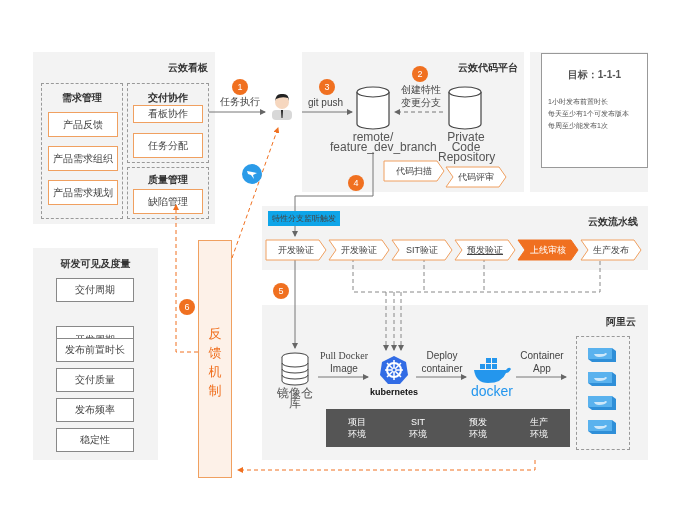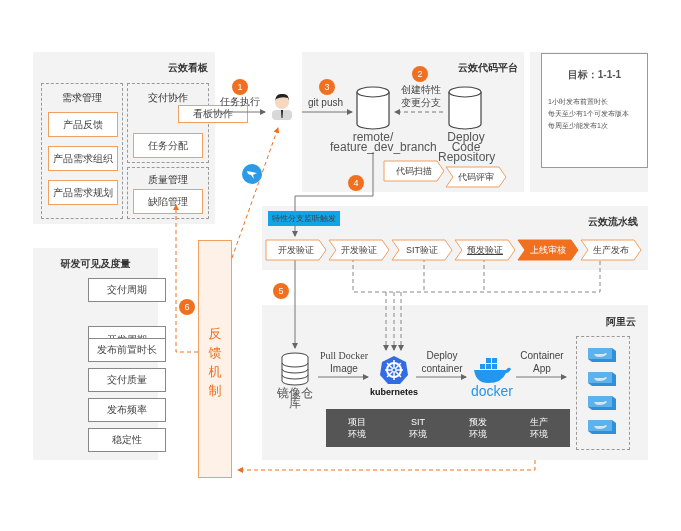--- a/index.html
+++ b/index.html
@@ -1,23 +1,23 @@
 <!DOCTYPE html>
 <html><head>
 <meta charset="utf-8">
 <style>
   html,body{margin:0;padding:0;background:#fff;}
   body{width:681px;height:531px;position:relative;overflow:hidden;font-family:"Liberation Sans","DejaVu Sans",sans-serif;color:#333;}
   .abs{position:absolute;}
   .panel{position:absolute;background:#f3f3f3;}
   .panel-title{position:absolute;font-size:10px;font-weight:bold;color:#333;}
   .dashbox{position:absolute;border:1px dashed #999;box-sizing:border-box;}
-  .grp-title{position:absolute;left:0;right:0;text-align:center;font-size:10px;font-weight:normal;color:#333;}
+  .grp-title{position:absolute;left:0;right:0;text-align:center;font-size:10px;font-weight:bold;color:#333;}
   .obox{position:absolute;background:#fff;border:1px solid #f0a060;box-sizing:border-box;font-size:10px;color:#444;display:flex;align-items:center;justify-content:center;}
-  .gbox{position:absolute;background:#fff;border:1px solid #888;box-sizing:border-box;font-size:10px;color:#444;display:flex;align-items:center;justify-content:center;margin-left:32px;}
+  .gbox{position:absolute;background:#fff;border:1px solid #888;box-sizing:border-box;font-size:10px;color:#444;display:flex;align-items:center;justify-content:center;}
   .badge{position:absolute;width:16px;height:16px;border-radius:50%;background:#f07020;color:#fff;font-size:9px;display:flex;align-items:center;justify-content:center;}
   .lbl{position:absolute;font-size:10px;color:#444;text-align:center;line-height:12px;}
   .small{font-size:12px;color:#555;line-height:10px;}
   .chev{position:absolute;height:22px;font-size:9px;color:#444;display:flex;align-items:center;justify-content:center;}
   .env{position:absolute;width:62px;height:38px;background:#555;color:#fff;font-size:9px;display:flex;align-items:center;justify-content:center;text-align:center;line-height:12px;white-space:pre-line;}
   svg.overlay{position:absolute;left:0;top:0;}
 </style>
 </head>
 <body>
 
@@ -41,21 +41,21 @@
 <div class="dashbox" style="left:41px;top:83px;width:82px;height:136px;">
   <div class="grp-title" style="top:7px;">需求管理</div>
 </div>
 <div class="obox" style="left:48px;top:112px;width:70px;height:25px;">产品反馈</div>
 <div class="obox" style="left:48px;top:146px;width:70px;height:25px;">产品需求组织</div>
 <div class="obox" style="left:48px;top:180px;width:70px;height:25px;">产品需求规划</div>
 
 <div class="dashbox" style="left:127px;top:83px;width:82px;height:80px;">
   <div class="grp-title" style="top:7px;">交付协作</div>
 </div>
-<div class="obox" style="left:133px;top:105px;width:70px;height:18px;margin-left:45px;">看板协作</div>
+<div class="obox" style="left:133px;top:105px;width:70px;height:18px;">看板协作</div>
 <div class="obox" style="left:133px;top:133px;width:70px;height:25px;">任务分配</div>
 
 <div class="dashbox" style="left:127px;top:167px;width:82px;height:52px;">
   <div class="grp-title" style="top:5px;">质量管理</div>
 </div>
 <div class="obox" style="left:133px;top:189px;width:70px;height:25px;">缺陷管理</div>
 
 <div class="gbox" style="left:56px;top:278px;width:78px;height:24px;">交付周期</div>
 <div class="gbox" style="left:56px;top:326px;width:78px;height:28px;">开发周期</div>
 <div class="gbox" style="left:56px;top:338px;width:78px;height:24px;">发布前置时长</div>
@@ -147,21 +147,21 @@
       <ellipse cx="18" cy="6" rx="16" ry="5" fill="#fff" stroke="#444" stroke-width="1.2"></ellipse>
     </svg>
 </div>
 <div class="lbl small" style="left:330px;top:132px;width:86px;">remote/ feature_dev_branch</div>
 <div class="abs" style="left:447px;top:86px;width:36px;height:44px;">
   <svg width="36" height="44" viewBox="0 0 36 44">
       <path d="M2 6 L2 38 A16 5 0 0 0 34 38 L34 6" fill="#fff" stroke="#444" stroke-width="1.2"></path>
       <ellipse cx="18" cy="6" rx="16" ry="5" fill="#fff" stroke="#444" stroke-width="1.2"></ellipse>
     </svg>
 </div>
-<div class="lbl small" style="left:438px;top:132px;width:56px;">Deploy Code Repository</div>
+<div class="lbl small" style="left:438px;top:132px;width:56px;">Private Code Repository</div>
 
 <div class="chev" style="left:383px;top:160px;width:62px;">
   <svg class="abs" width="62" height="22" style="left:0;top:0;">
       <path d="M1 1 L54 1 L61 11 L54 21 L1 21 z" fill="#fff" stroke="#f0a060"></path>
     </svg>
   <span style="position:relative;">代码扫描</span>
 </div>
 <div class="chev" style="left:445px;top:166px;width:62px;">
   <svg class="abs" width="62" height="22" style="left:0;top:0;">
       <path d="M1 1 L54 1 L61 11 L54 21 L1 21 L8 11 z" fill="#fff" stroke="#f0a060"></path>

